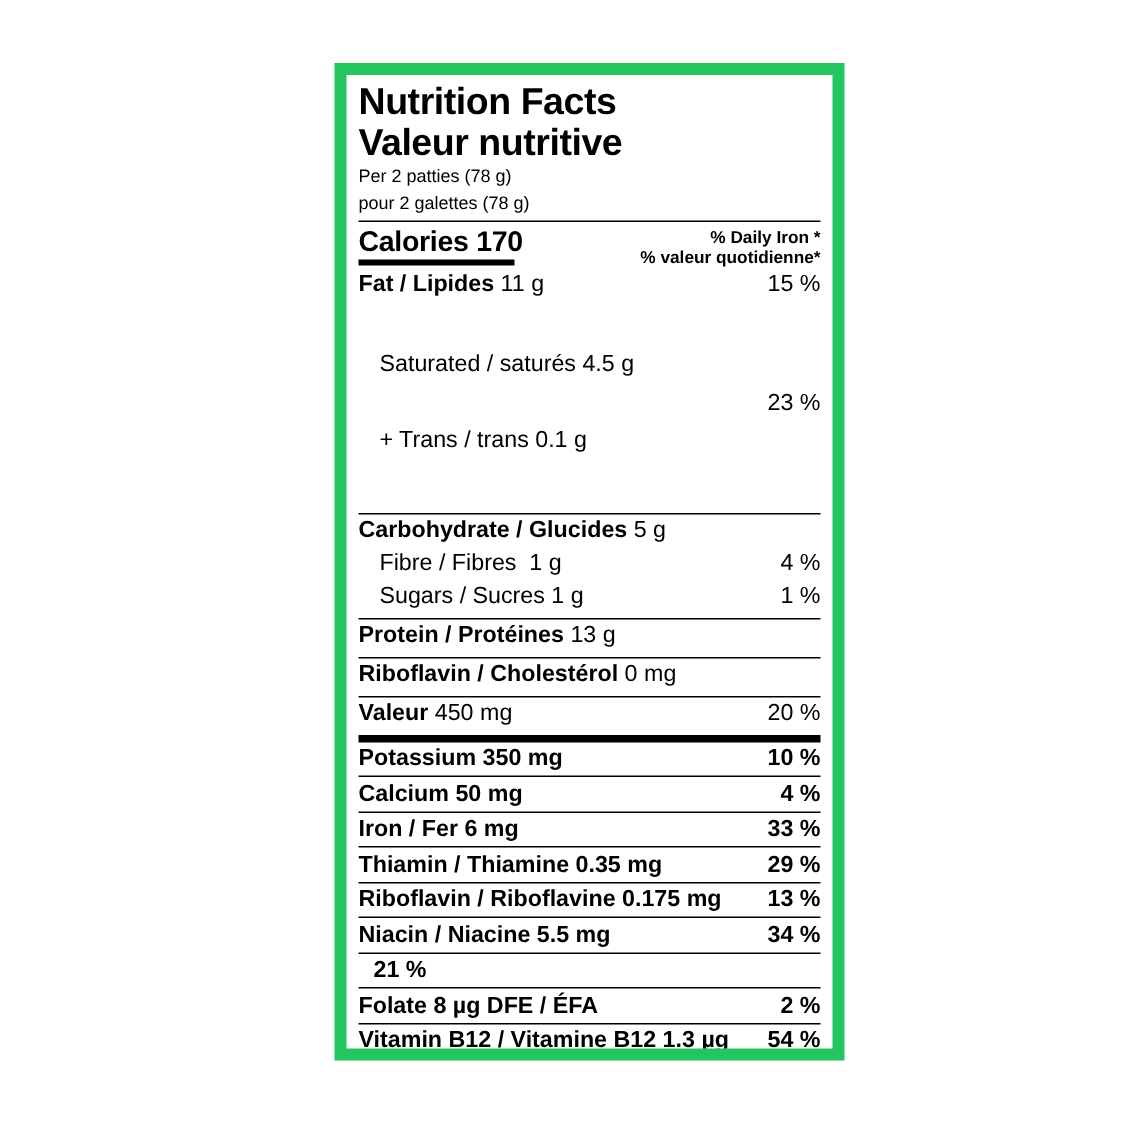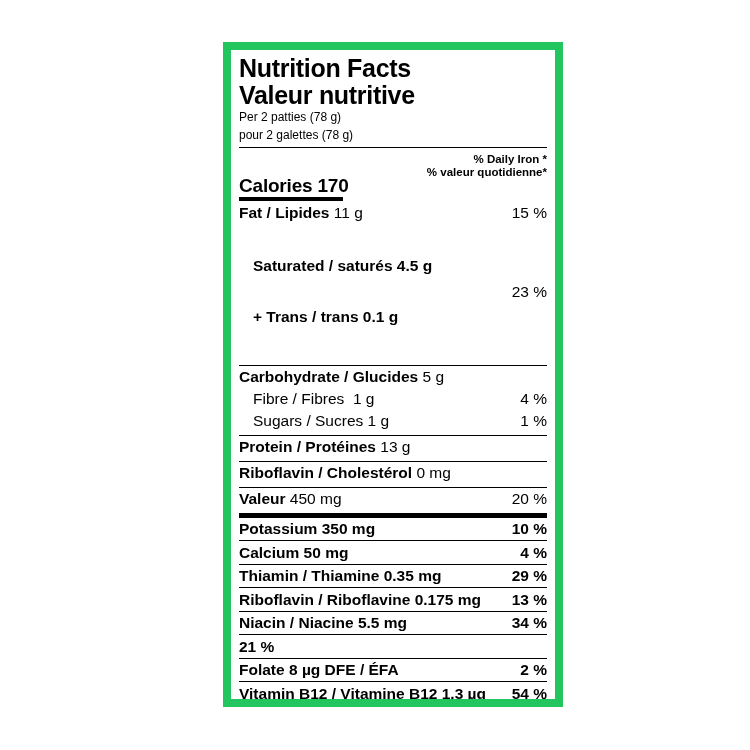--- a/index.html
+++ b/index.html
@@ -54,21 +54,20 @@
   .calrow {
     display: flex;
     justify-content: space-between;
     padding-top: 3px;
   }
   .cal {
     font-size: 19px;
     font-weight: bold;
     line-height: 21px;
     letter-spacing: -0.2px;
-    margin-top: 24px;
   }
   .calbar {
     width: 104px;
     height: 4px;
     background: #000;
     margin-top: 1px;
   }
   .dv {
     text-align: right;
     font-size: 11.5px;
@@ -79,23 +78,23 @@
   .row, .micro {
     display: flex;
     justify-content: space-between;
     align-items: flex-end;
     font-size: 15.5px;
     line-height: 17px;
     padding: 2.5px 0;
   }
   .row.grp { align-items: center; padding-top: 0; }
   .nm { white-space: pre-wrap; }
-  .nm .line { display: block; font-weight: bold; }
+  .nm .line { display: block; }
   .ind { padding-left: 14px; }
-  .pct { text-align: right; }
+  .pct { text-align: right; margin-left: 10px; }
   .micro { border-bottom: 1.5px solid #000; padding: 2.5px 0 3px; font-weight: bold; }
   b { font-weight: bold; }
 </style>
 </head>
 <body>
 
 <div class="stage">
   <div class="nf">
 
     <div class="hdr">
@@ -171,20 +170,24 @@
 
     <div class="micro">
       <span class="nm">Potassium 350 mg</span>
       <span class="pct">10 %</span>
     </div>
     <div class="micro">
       <span class="nm">Calcium 50 mg</span>
       <span class="pct">4 %</span>
     </div>
     <div class="micro">
+      <span class="nm">Iron / Fer 6 mg</span>
+      <span class="pct">33 %</span>
+    </div>
+    <div class="micro">
       <span class="nm">Thiamin / Thiamine 0.35 mg</span>
       <span class="pct">29 %</span>
     </div>
     <div class="micro">
       <span class="nm">Riboflavin / Riboflavine 0.175 mg</span>
       <span class="pct">13 %</span>
     </div>
     <div class="micro">
       <span class="nm">Niacin / Niacine 5.5 mg</span>
       <span class="pct">34 %</span>

